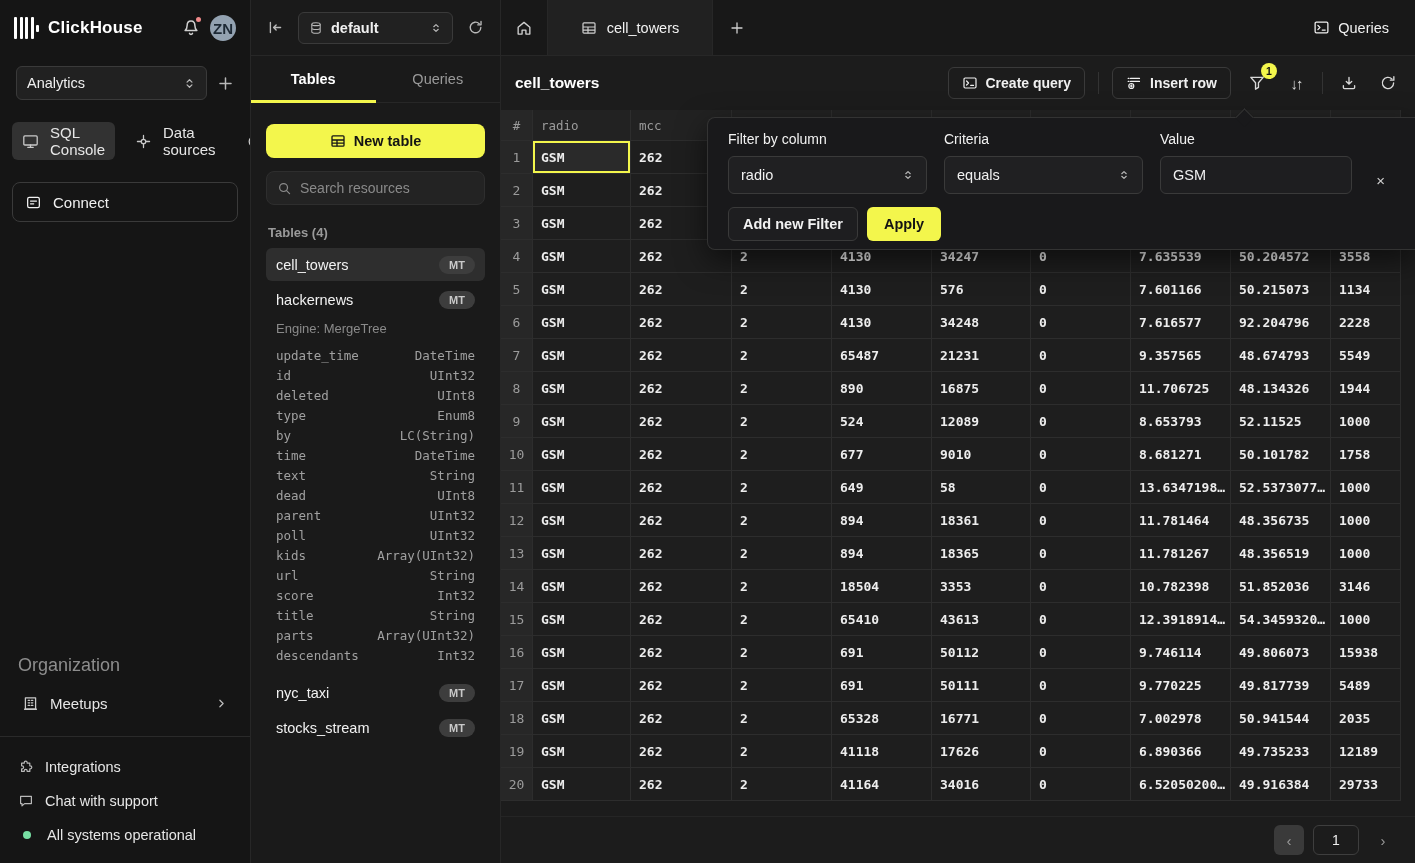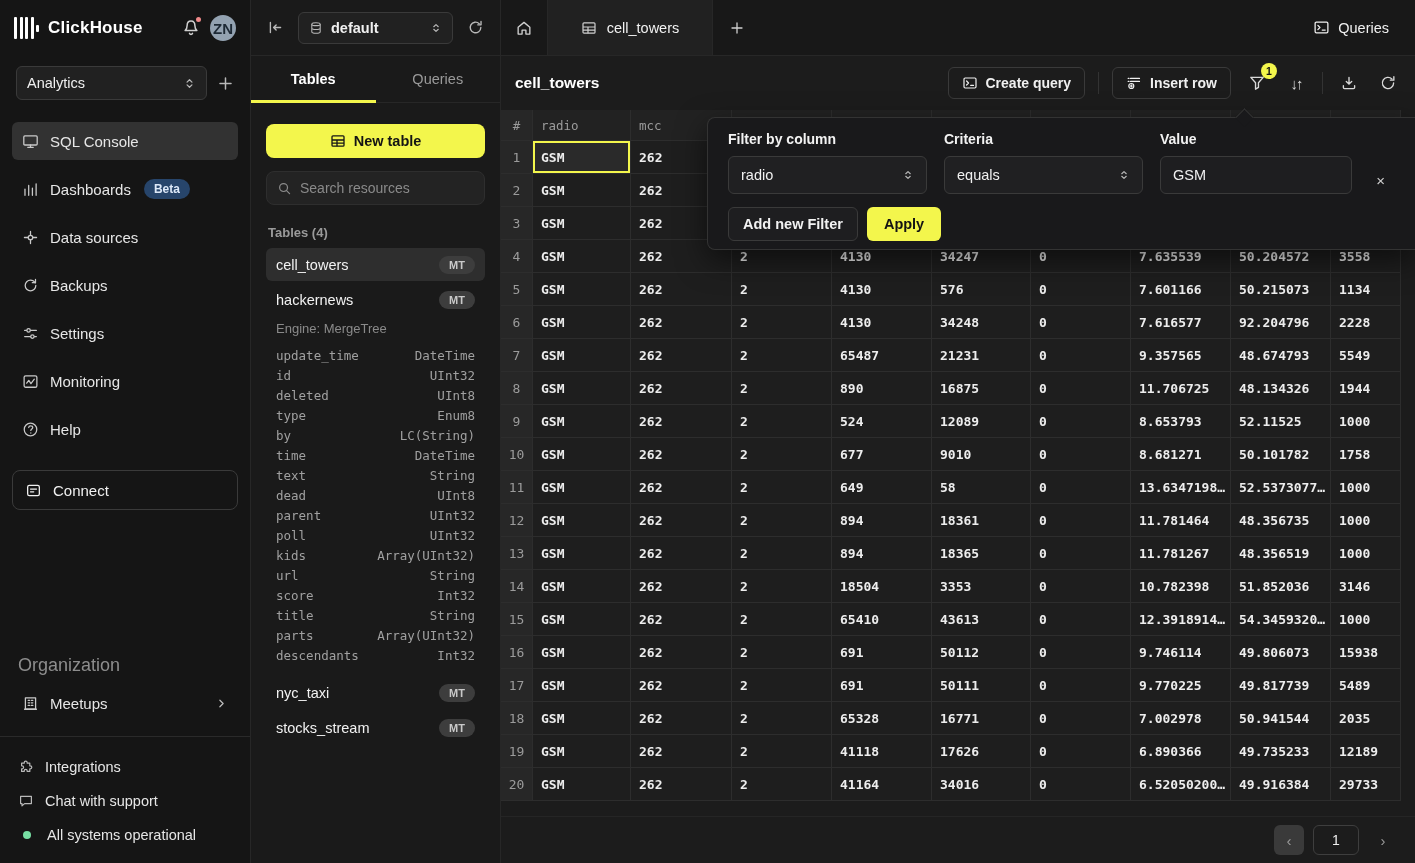--- a/index.html
+++ b/index.html
@@ -17,21 +17,21 @@
   .sb-head .spacer { flex:1; }
   .bell { position:relative; color:#cfcfcf; width:20px; height:20px; }
   .bell .dot { position:absolute; top:-3px; right:-2px; width:9px; height:9px; border-radius:50%; background:#f08a8a; border:2px solid #151515; }
   .avatar { width:26px; height:26px; border-radius:50%; background:#93a2b1; color:#1d2935;
             font-size:15px; font-weight:700; display:flex; align-items:center; justify-content:center; }
   .ws-row { display:flex; align-items:center; gap:10px; padding:10px 16px 14px; }
   .select-box { flex:1; height:34px; border:1px solid #3a3a3a; background:#212121; border-radius:6px;
                 display:flex; align-items:center; padding:0 10px; gap:8px; font-size:14.5px; color:#f0f0f0; }
   .select-box .spacer { flex:1; }
   .icon-plain { color:#b9b9b9; display:flex; align-items:center; }
-  .nav { padding:8px 12px; display:flex; flex-direction:column; gap:10px; }
+  .nav { padding:8px 12px; display:flex; flex-direction:row; gap:10px; }
   .nav-item { height:38px; border-radius:6px; display:flex; align-items:center; gap:11px; padding:0 10px;
               font-size:15px; color:#e6e6e6; cursor:pointer; }
   .nav-item.active { background:#323232; }
   .nav-item .nicon { color:#c9c9c9; display:flex; }
   .badge-beta { margin-left:2px; background:#27456b; color:#dce8f8; font-size:12px; font-weight:600;
                 padding:3px 10px; border-radius:999px; }
   .connect-btn { margin:14px 12px 0; height:40px; border:1px solid #3a3a3a; border-radius:8px;
                  display:flex; align-items:center; gap:11px; padding:0 12px; font-size:15px; color:#f0f0f0; cursor:pointer; }
   .org-block { margin-top:auto; padding:0 12px; }
   .org-label { font-size:18px; color:#8d8d8d; padding:0 6px 8px; }
@@ -113,21 +113,21 @@
   .pg-page { width:46px; height:30px; border:1px solid #3e3e3e; border-radius:6px; background:transparent;
              color:#f0f0f0; font-size:14px; display:flex; align-items:center; justify-content:center; cursor:pointer; }
 
   
   .popup { position:absolute; left:206px; top:117px; right:0; height:133px; background:#19191b;
            border:1px solid #333; border-right:none; border-radius:8px 0 0 8px;
            box-shadow:0 10px 30px rgba(0,0,0,.55); z-index:20; padding:13px 20px; }
   .popup .caret { position:absolute; top:-7px; left:530px; width:13px; height:13px; background:#19191b;
                   border-left:1px solid #333; border-top:1px solid #333; transform:rotate(45deg); }
   .pp-fields { display:flex; gap:17px; }
-  .pp-field label { display:block; font-size:14px; font-weight:700; color:#f2f2f2; margin-bottom:9px; }
+  .pp-field label { display:block; font-size:14px; font-weight:400; color:#f2f2f2; margin-bottom:9px; }
   .pp-select { width:199px; height:38px; border:1px solid #3a3a3a; background:#202022; border-radius:6px;
                display:flex; align-items:center; justify-content:space-between; padding:0 12px;
                font-size:14.5px; color:#f0f0f0; cursor:pointer; }
   .pp-input { width:192px; height:38px; border:1px solid #3a3a3a; background:#1e1e20; border-radius:6px;
               color:#f0f0f0; font-size:14.5px; padding:0 12px; outline:none; font-family:inherit; }
   .pp-close { position:absolute; right:30px; top:54px; color:#cfcfcf; font-size:15px; cursor:pointer; }
   .pp-actions { margin-top:13px; display:flex; gap:9px; }
   .pp-add { height:34px; border:1px solid #3a3a3a; background:#1e1e20; border-radius:6px; color:#f2f2f2;
             font-size:14.5px; font-weight:600; padding:0 14px; cursor:pointer; font-family:inherit; }
   .pp-apply { height:34px; border:none; background:#f3f64c; border-radius:6px; color:#141414;
@@ -183,29 +183,20 @@
             <svg width="17" height="17" viewBox="0 0 16 16" fill="none" stroke="currentColor" stroke-width="1.2" stroke-linecap="round" stroke-linejoin="round">
               <rect x="1.7" y="2.7" width="12.6" height="8.6" rx="1"></rect>
               <path d="M8 11.3v2.2M5.4 13.5h5.2"></path>
             </svg>
           </span>
           <span>SQL Console</span>
         </div>
         <div class="nav-item">
           <span class="nicon">
             <svg width="17" height="17" viewBox="0 0 16 16" fill="none" stroke="currentColor" stroke-width="1.2" stroke-linecap="round" stroke-linejoin="round">
-              <path d="M2.8 13.5V7.6M6.3 13.5V4.2M9.8 13.5V6.6M13.3 13.5V2.6"></path>
-            </svg>
-          </span>
-          <span>Dashboards</span>
-          <span class="badge-beta">Beta</span>
-        </div>
-        <div class="nav-item">
-          <span class="nicon">
-            <svg width="17" height="17" viewBox="0 0 16 16" fill="none" stroke="currentColor" stroke-width="1.2" stroke-linecap="round" stroke-linejoin="round">
               <circle cx="8" cy="8" r="2.1"></circle>
               <path d="M8 2.3v3.2M8 10.5v3.2M2.3 8h3.2M10.5 8h3.2"></path>
             </svg>
           </span>
           <span>Data sources</span>
         </div>
         <div class="nav-item">
           <span class="nicon">
             <svg width="17" height="17" viewBox="0 0 16 16" fill="none" stroke="currentColor" stroke-width="1.2" stroke-linecap="round" stroke-linejoin="round">
               <path d="M13 8A5 5 0 1 1 8 3c1.9 0 3.5 1 4.4 2.5"></path>

